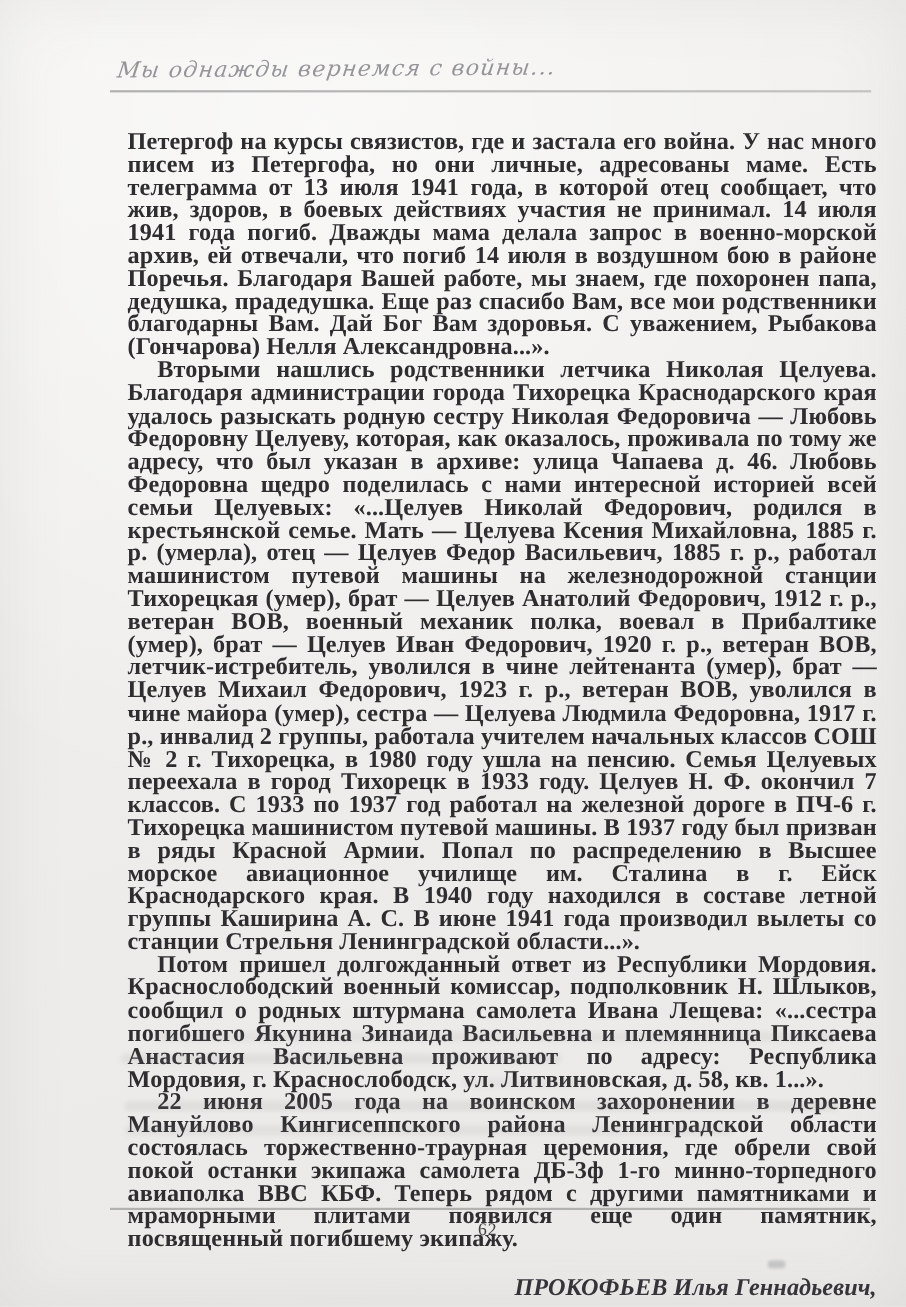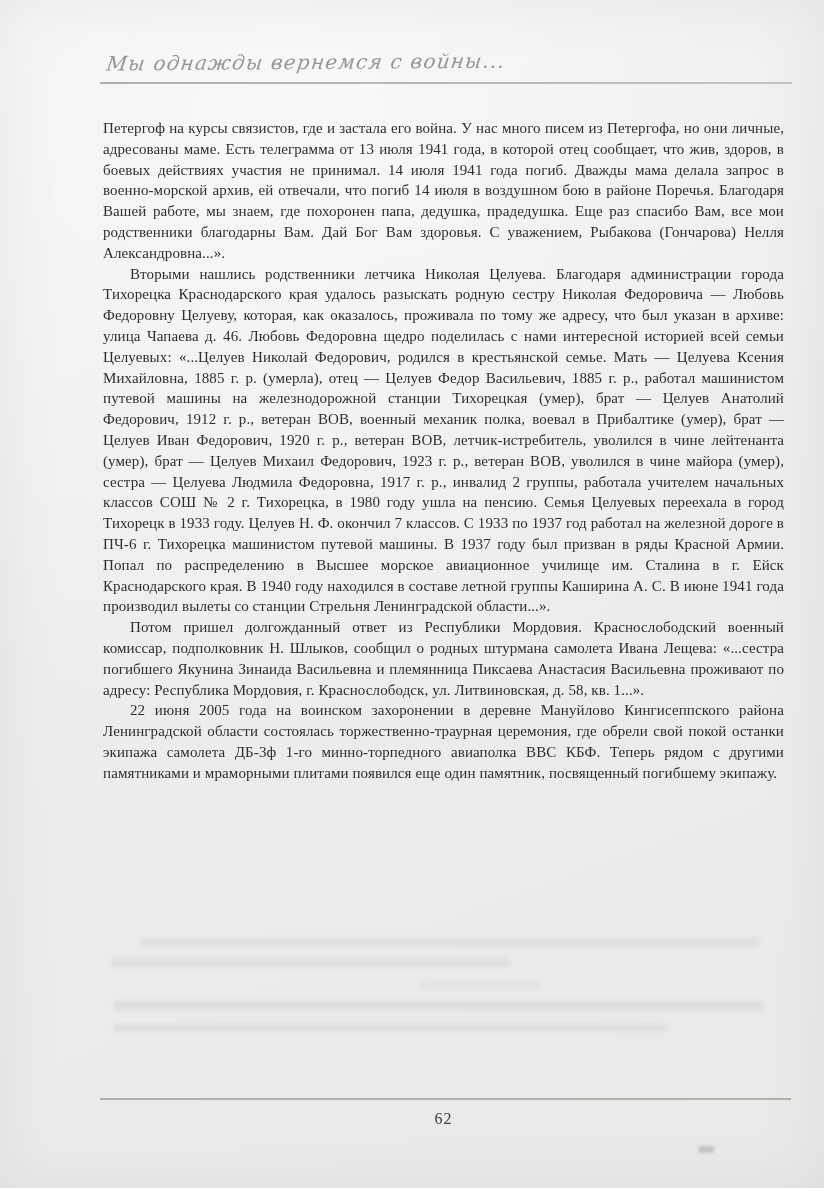--- a/index.html
+++ b/index.html
@@ -26,25 +26,26 @@
     white-space:nowrap;
     opacity:0.85;
   }
   .header-rule{
     position:absolute;left:100px;top:82px;width:692px;height:2px;
     background:linear-gradient(to right,#98989b 0%, #a7a7a5 60%, #b4b4b2 100%);
     opacity:0.75;
   }
   
   .text-column{
-    position:absolute;left:103px;top:118px;width:681px;
-    font-size:15px;line-height:20.8px;
+    position:absolute;left:116px;top:118px;width:681px;
+    font-size:22px;line-height:20.8px;
     color:#2e2d30;
     text-align:justify;
     letter-spacing:0.1px;
+    font-weight:bold;
   }
   .text-column p{margin:0;}
   .text-column p.indent{text-indent:27px;}
   .signature{
     margin-top:21px;
     text-align:right;
     font-style:italic;
     line-height:23px;
     color:#343338;
   }
@@ -90,20 +91,21 @@
   <div class="running-header">Мы однажды вернемся с войны...</div>
   <div class="header-rule"></div>
 
   <div class="text-column">
     <p>Петергоф на курсы связистов, где и застала его война. У нас много писем из Петергофа, но они личные, адресованы маме. Есть телеграмма от 13 июля 1941 года, в которой отец сообщает, что жив, здоров, в боевых действиях участия не принимал. 14 июля 1941 года погиб. Дважды мама делала запрос в военно-морской архив, ей отвечали, что погиб 14 июля в воздушном бою в районе Поречья. Благодаря Вашей работе, мы знаем, где похоронен папа, дедушка, прадедушка. Еще раз спасибо Вам, все мои родственники благодарны Вам. Дай Бог Вам здоровья. С уважением, Рыбакова (Гончарова) Нелля Александровна...».</p>
     <p class="indent">Вторыми нашлись родственники летчика Николая Целуева. Благодаря администрации города Тихорецка Краснодарского края удалось разыскать родную сестру Николая Федоровича — Любовь Федоровну Целуеву, которая, как оказалось, проживала по тому же адресу, что был указан в архиве: улица Чапаева д. 46. Любовь Федоровна щедро поделилась с нами интересной историей всей семьи Целуевых: «...Целуев Николай Федорович, родился в крестьянской семье. Мать — Целуева Ксения Михайловна, 1885 г. р. (умерла), отец — Целуев Федор Васильевич, 1885 г. р., работал машинистом путевой машины на железнодорожной станции Тихорецкая (умер), брат — Целуев Анатолий Федорович, 1912 г. р., ветеран ВОВ, военный механик полка, воевал в Прибалтике (умер), брат — Целуев Иван Федорович, 1920 г. р., ветеран ВОВ, летчик-истребитель, уволился в чине лейтенанта (умер), брат — Целуев Михаил Федорович, 1923 г. р., ветеран ВОВ, уволился в чине майора (умер), сестра — Целуева Людмила Федоровна, 1917 г. р., инвалид 2 группы, работала учителем начальных классов СОШ № 2 г. Тихорецка, в 1980 году ушла на пенсию. Семья Целуевых переехала в город Тихорецк в 1933 году. Целуев Н. Ф. окончил 7 классов. С 1933 по 1937 год работал на железной дороге в ПЧ-6 г. Тихорецка машинистом путевой машины. В 1937 году был призван в ряды Красной Армии. Попал по распределению в Высшее морское авиационное училище им. Сталина в г. Ейск Краснодарского края. В 1940 году находился в составе летной группы Каширина А. С. В июне 1941 года производил вылеты со станции Стрельня Ленинградской области...».</p>
     <p class="indent">Потом пришел долгожданный ответ из Республики Мордовия. Краснослободский военный комиссар, подполковник Н. Шлыков, сообщил о родных штурмана самолета Ивана Лещева: «...сестра погибшего Якунина Зинаида Васильевна и племянница Пиксаева Анастасия Васильевна проживают по адресу: Республика Мордовия, г. Краснослободск, ул. Литвиновская, д. 58, кв. 1...».</p>
     <p class="indent">22 июня 2005 года на воинском захоронении в деревне Мануйлово Кингисеппского района Ленинградской области состоялась торжественно-траурная церемония, где обрели свой покой останки экипажа самолета ДБ-3ф 1-го минно-торпедного авиаполка ВВС КБФ. Теперь рядом с другими памятниками и мраморными плитами появился еще один памятник, посвященный погибшему экипажу.</p>
 
     <div class="signature">
+      <span class="sig-name">ПРОКОФЬЕВ Илья Геннадьевич,</span>
     </div>
 
   </div>
 
   <div class="bleed b1"></div>
   <div class="bleed b2"></div>
   <div class="bleed b3"></div>
   <div class="bleed b4"></div>
   <div class="bleed b5"></div>
   <div class="smudge"></div>

